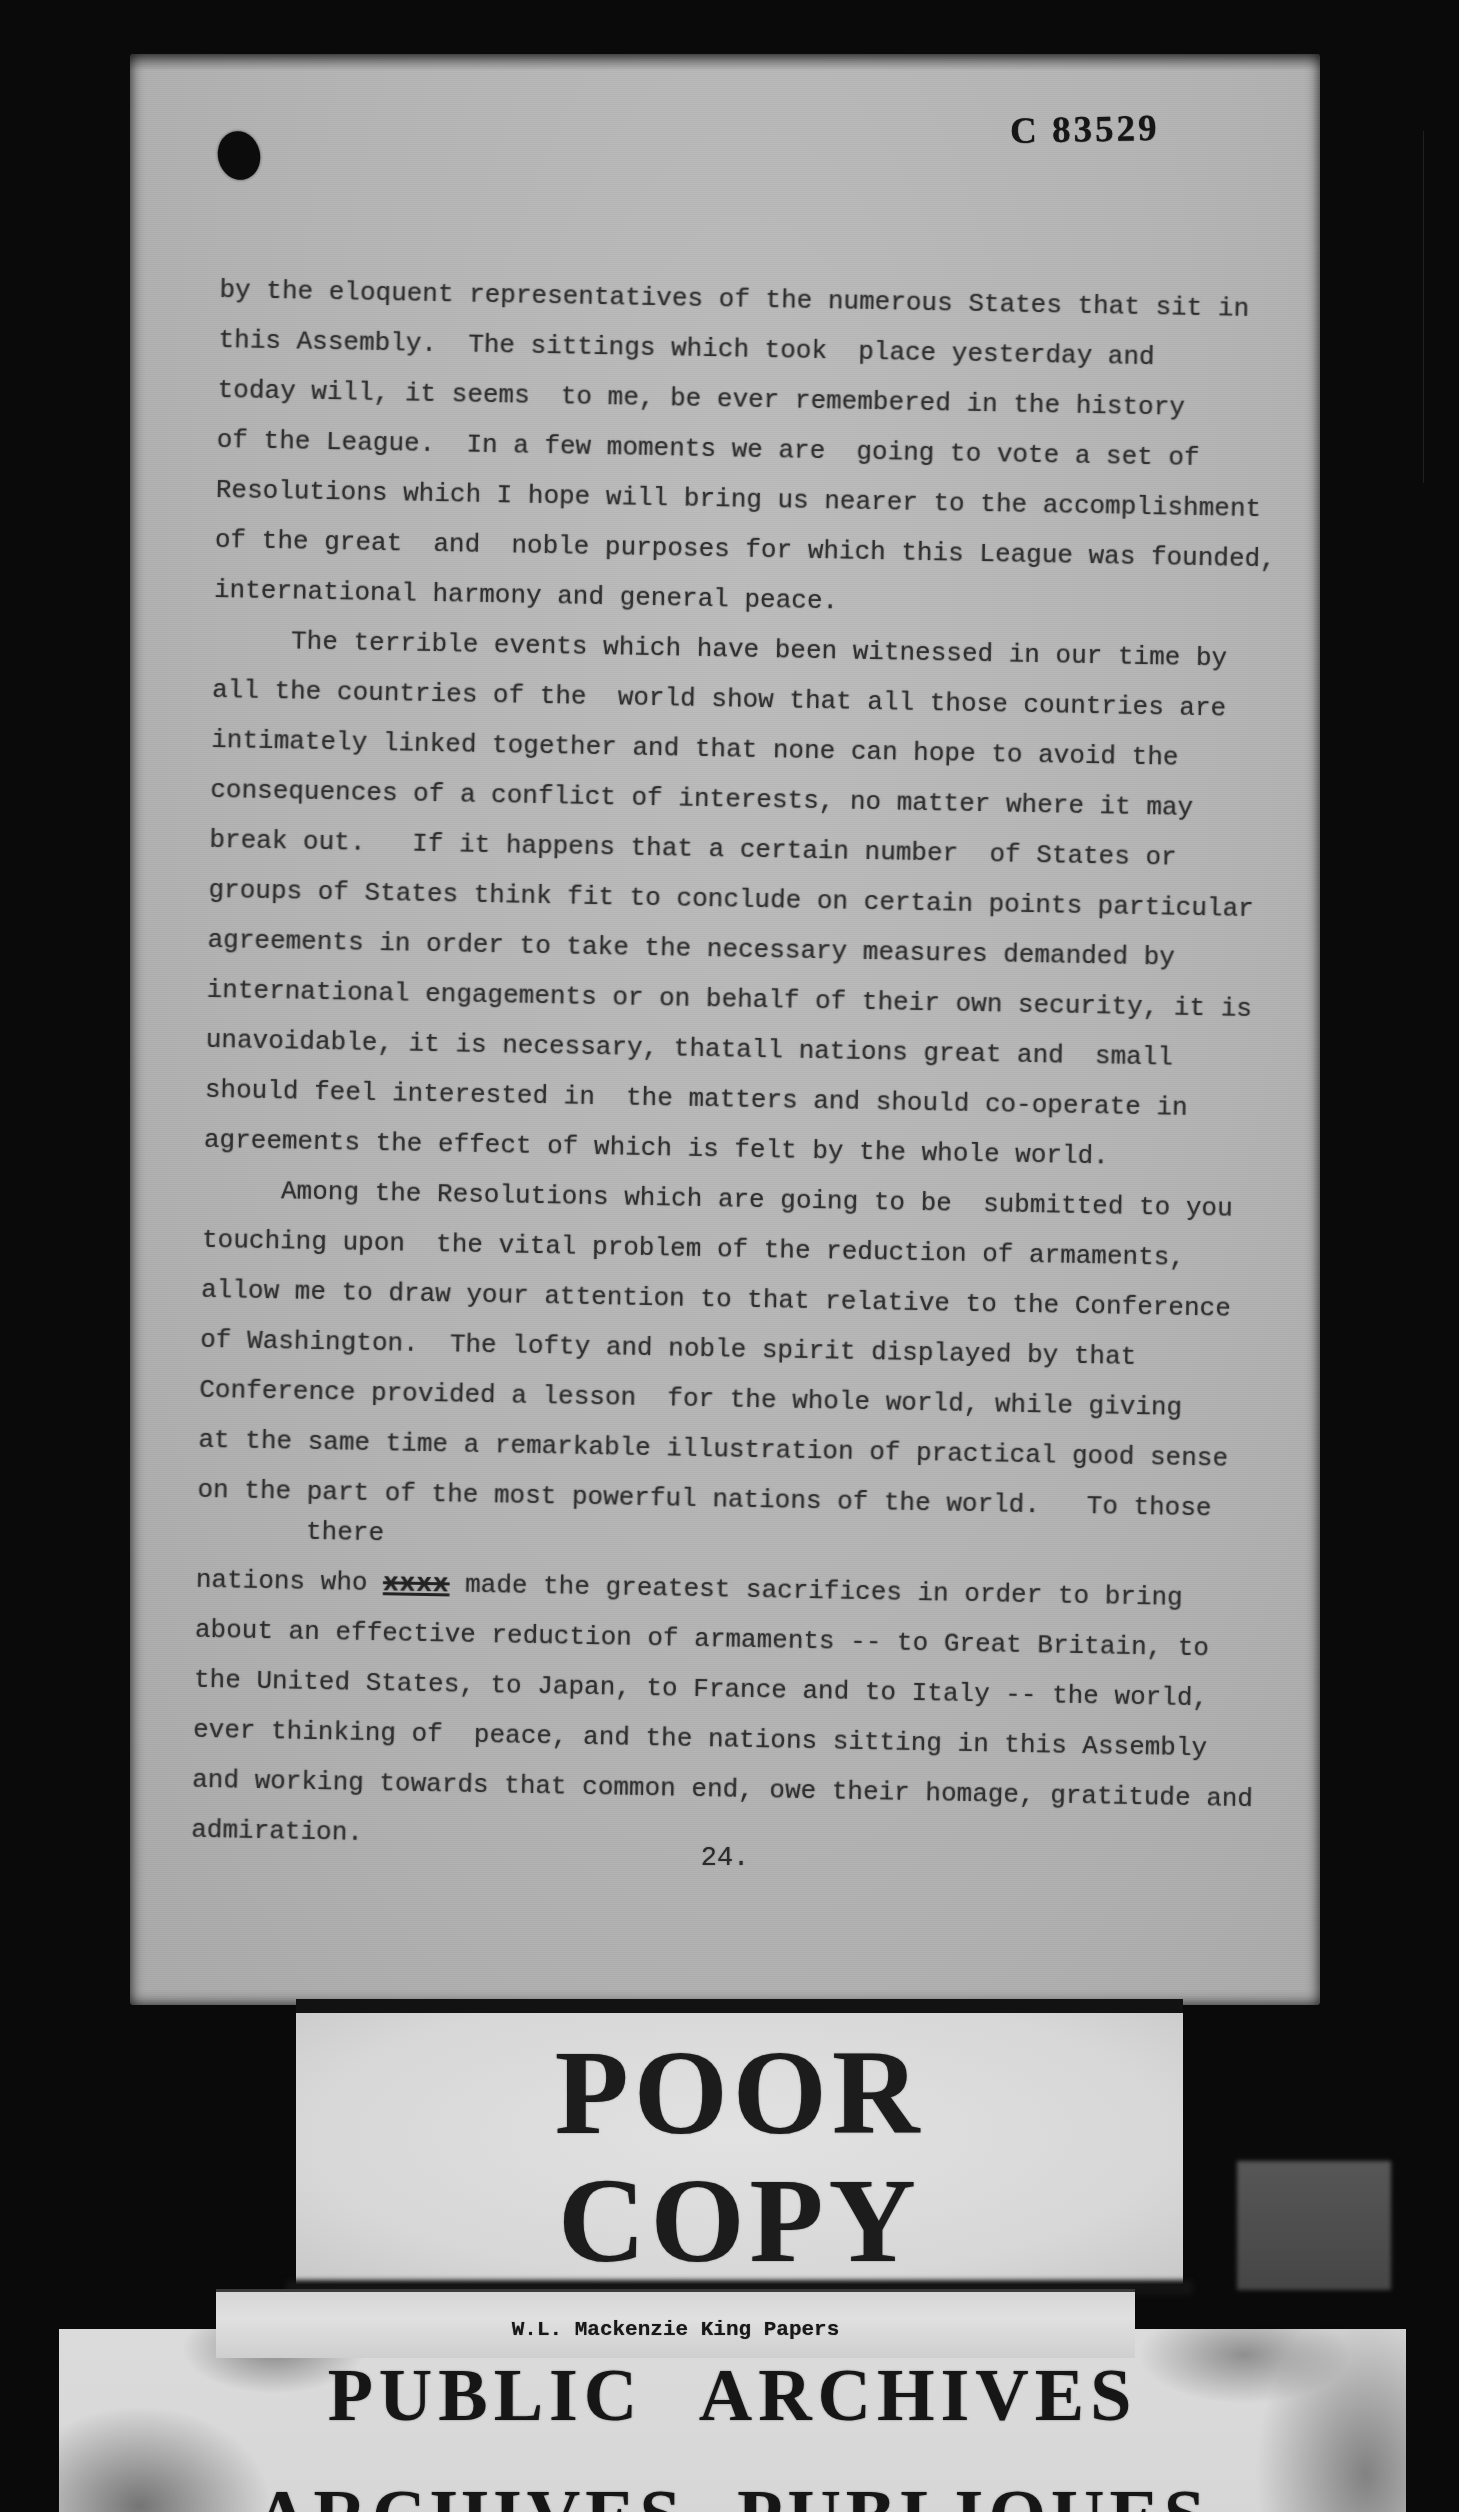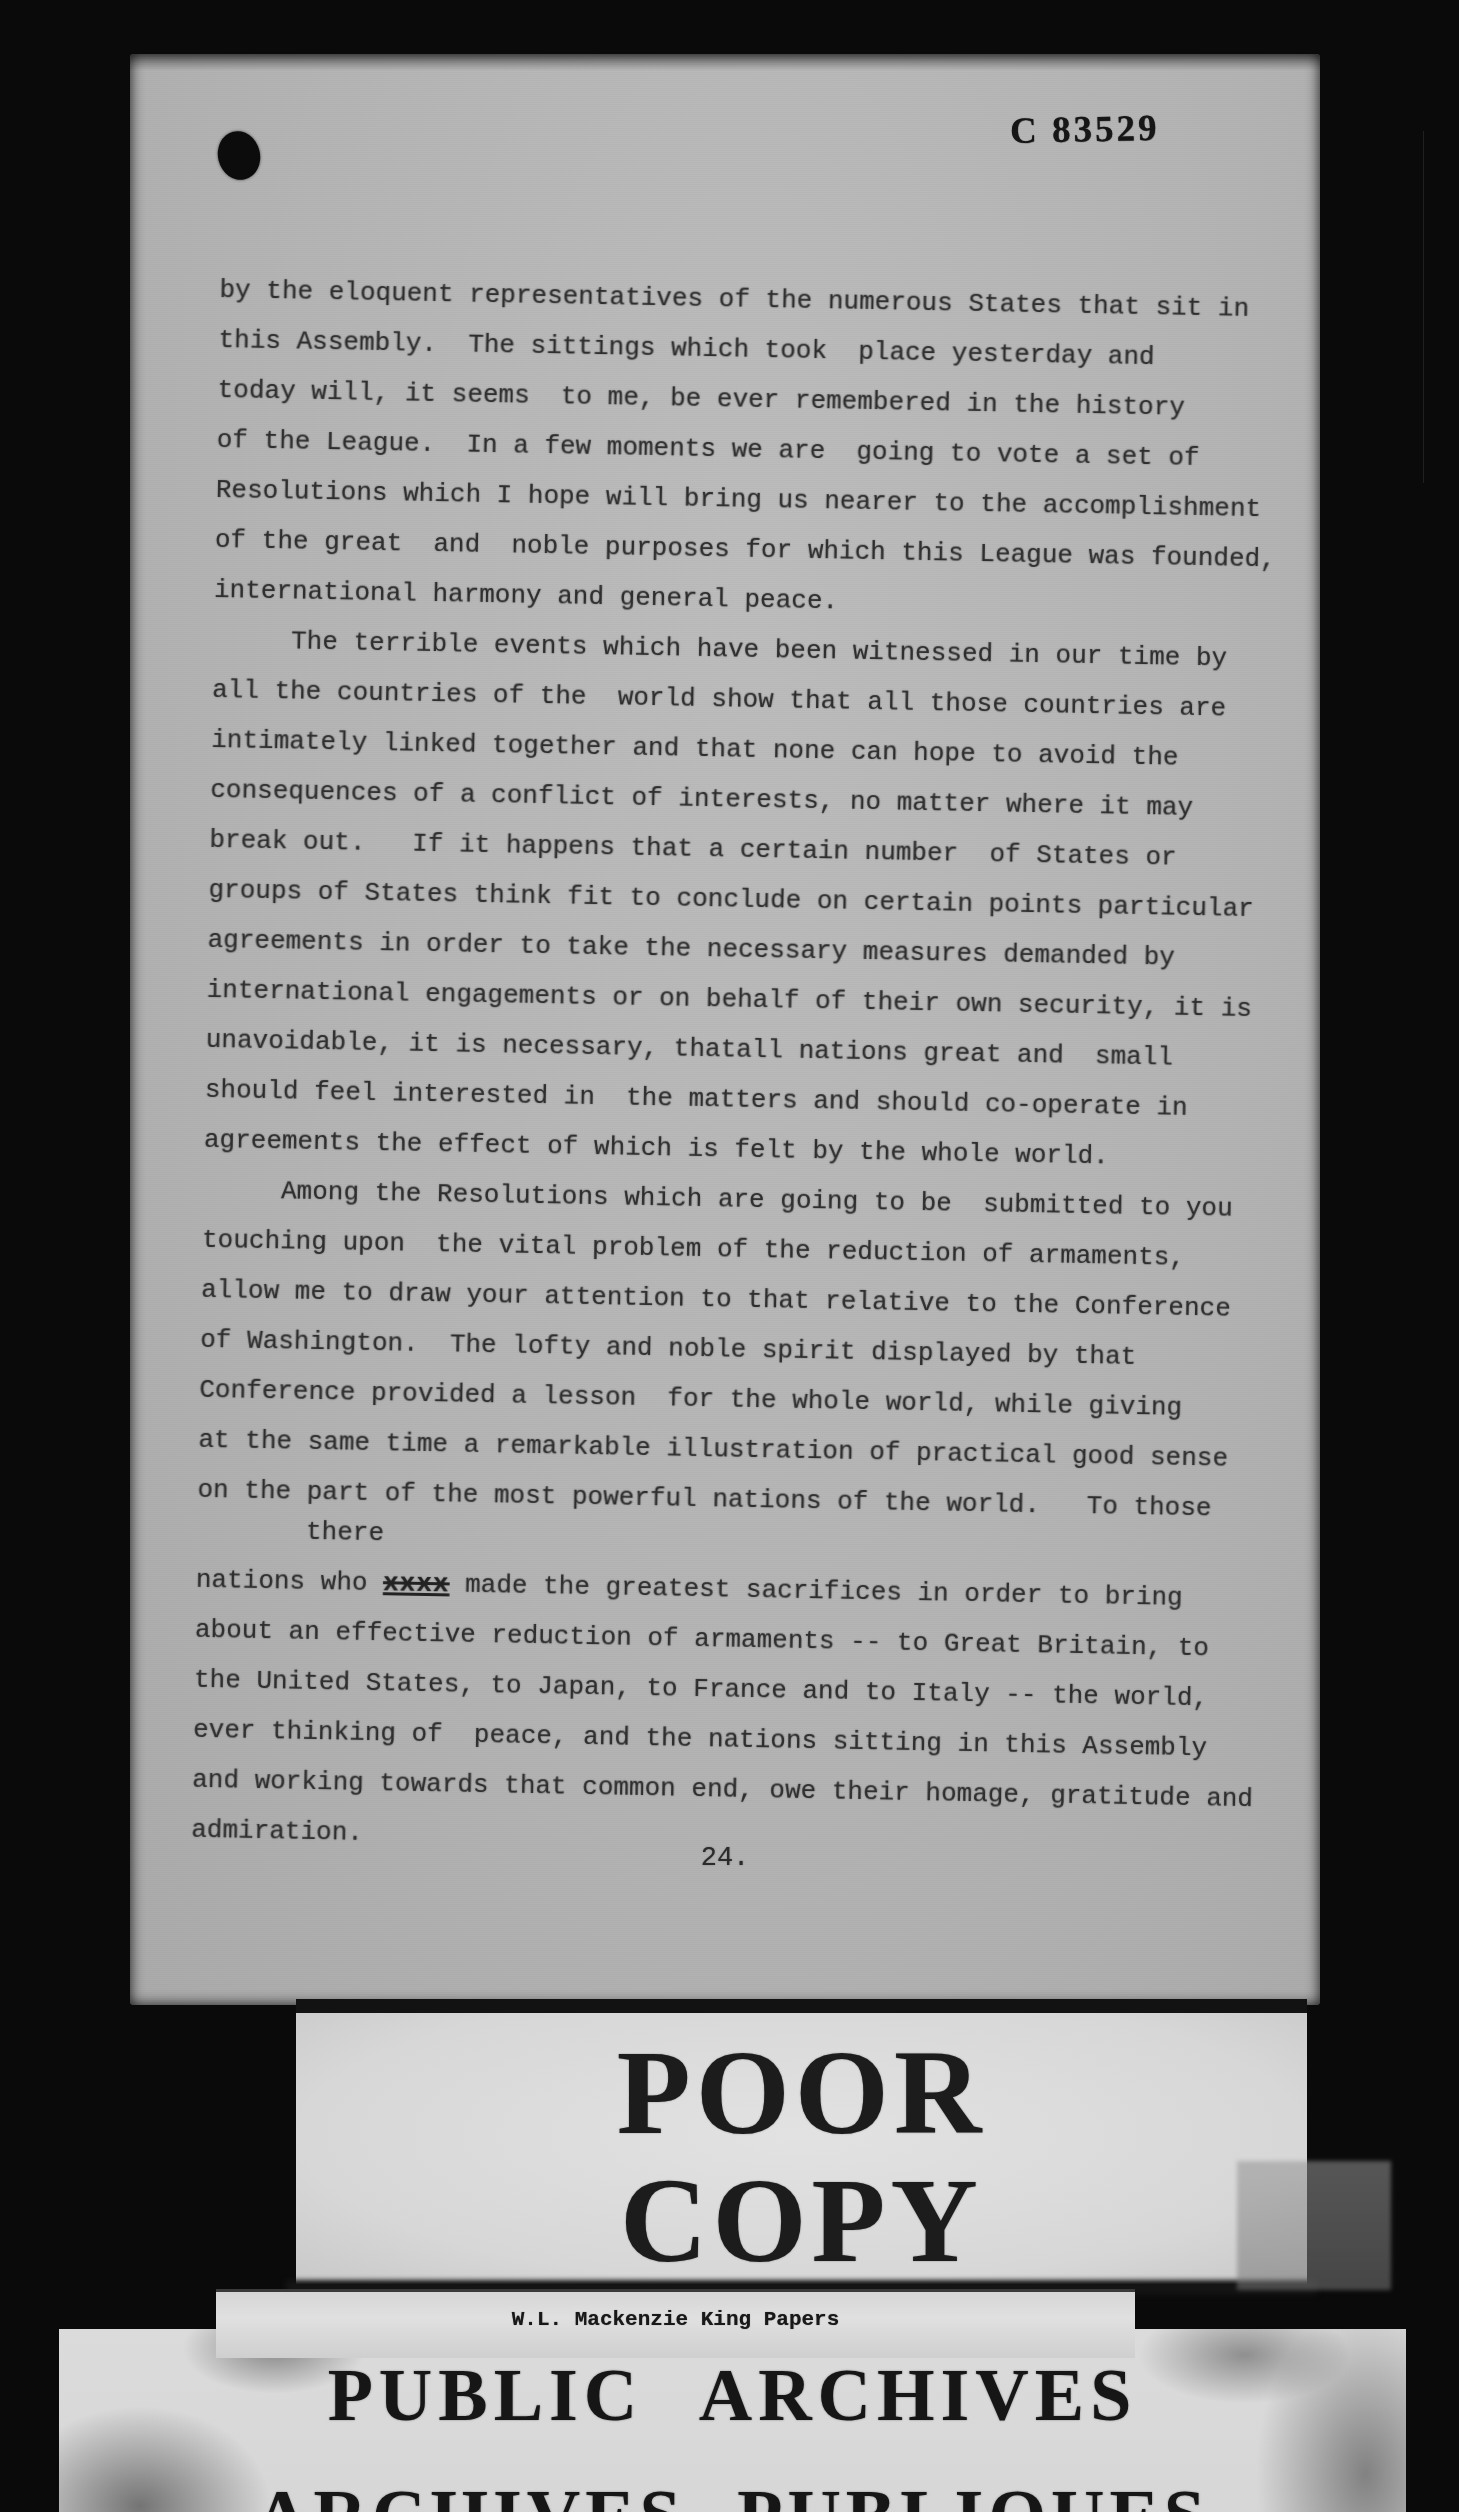--- a/index.html
+++ b/index.html
@@ -53,21 +53,21 @@
     text-decoration-thickness:2.5px;color:#232323;letter-spacing:1px;
   }
   .page-number{
     position:absolute;left:0;top:1789px;width:100%;text-align:center;
     font-family:Liberation Mono, monospace;
     font-size:27px;color:#2b2b2b;text-shadow:0 0 1.5px rgba(45,45,45,.5);
   }
 
   
   .poor-card{
-    position:absolute;left:296px;top:1999px;width:1011px;height:285px;
+    position:absolute;left:296px;top:1999px;width:887px;height:285px;
     box-sizing:border-box;border-top:14px solid #121212;
     background:
       radial-gradient(ellipse at 50% 45%, #e2e2e2 0%, #d7d7d7 70%, #c8c8c8 100%);
     text-align:center;padding-top:15px;
   }
   .poor-card::after{ 
     content:"";position:absolute;left:-10px;right:-10px;bottom:-11px;height:15px;
     background:#141414;filter:blur(2.5px);
   }
   .poor-line{
@@ -80,21 +80,21 @@
   .patch-right-of-card{
     position:absolute;left:1237px;top:2161px;width:154px;height:129px;
     background:linear-gradient(#969696,#787878);opacity:.55;filter:blur(2px);
   }
 
   
   .prov-strip{
     position:absolute;left:216px;top:2289px;width:919px;height:69px;
     box-sizing:border-box;border-top:3px solid rgba(20,20,20,.8);
     background:linear-gradient(#d6d6d6,#e0e0e0 40%,#cfcfcf);
-    text-align:center;padding-top:14px;z-index:3;
+    text-align:center;padding-top:24px;z-index:3;
   }
   .prov-line{
     font-family:"Liberation Mono","DejaVu Sans Mono",monospace;font-weight:700;
     font-size:21px;line-height:27px;color:#181818;
     text-shadow:0 0 1px rgba(25,25,25,.6);
   }
 
   
   .arch-band{
     position:absolute;left:59px;top:2329px;width:1347px;height:322px;z-index:2;

